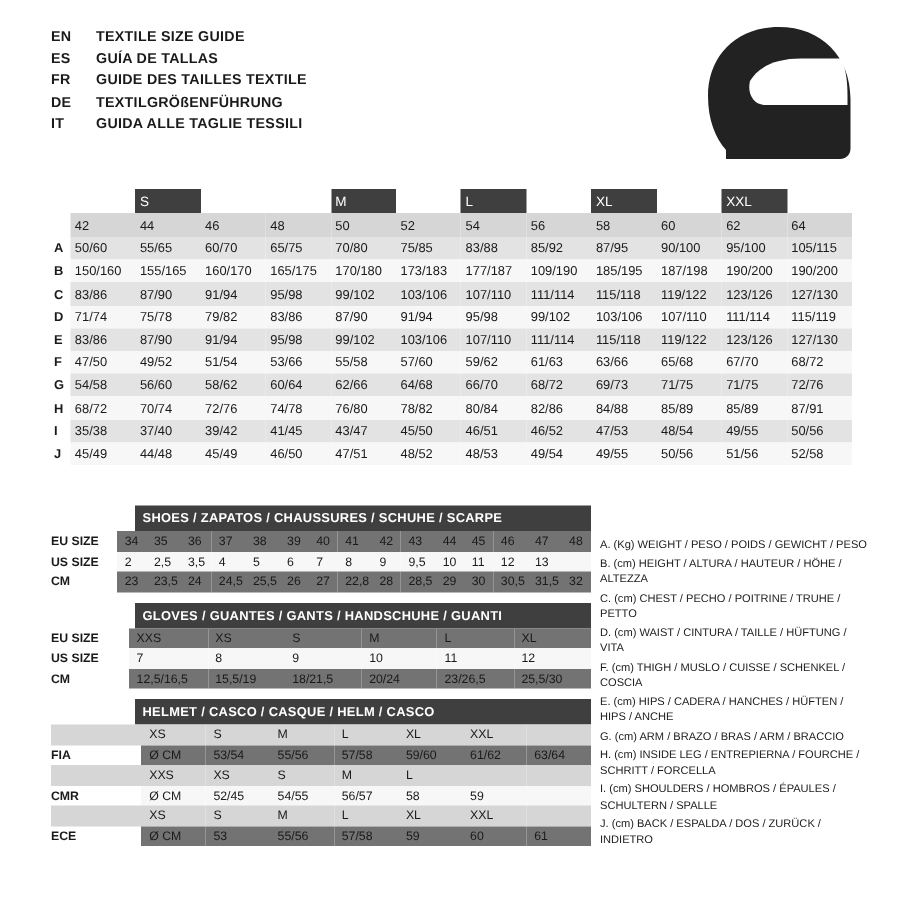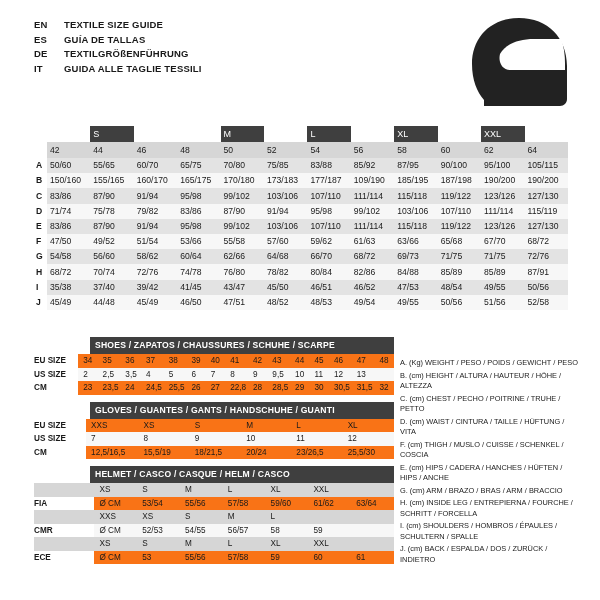--- a/index.html
+++ b/index.html
@@ -129,21 +129,21 @@
     height: 13.5px;
     vertical-align: middle;
     white-space: nowrap;
   }
   .lbl {
     width: 56px;
     font-weight: bold;
     font-size: 8.2px;
     padding-left: 2px;
   }
-  .valrow-grey td.v { background: #f97316; margin-top: 10px; }
+  .valrow-grey td.v { background: #737373; margin-top: 10px; }
   .valrow-white td.v { background: #f7f7f7; }
   td.v { padding-left: 5px; }
   .spacer { height: 7px; }
 
   
   .shoe-col { width: 19.5px; }
   .glove-col { width: 50px; }
 
   
   .helm-hdr td { background: #d6d6d6; font-size: 8.2px; text-align: left; padding-left: 5px; }
@@ -168,20 +168,24 @@
 <div class="page">
 
   <div class="header">
     <div class="header-row">
       <span class="header-lang">EN</span>
       <span class="header-text">TEXTILE SIZE GUIDE</span>
     </div>
     <div class="header-row">
       <span class="header-lang">ES</span>
       <span class="header-text">GUÍA DE TALLAS</span>
+    </div>
+    <div class="header-row">
+      <span class="header-lang">FR</span>
+      <span class="header-text">GUIDE DES TAILLES TEXTILE</span>
     </div>
     <div class="header-row">
       <span class="header-lang">DE</span>
       <span class="header-text">TEXTILGRÖßENFÜHRUNG</span>
     </div>
     <div class="header-row">
       <span class="header-lang">IT</span>
       <span class="header-text">GUIDA ALLE TAGLIE TESSILI</span>
     </div>
   </div>
@@ -505,21 +509,21 @@
         <td class="helm-col">XS</td>
         <td class="helm-col">S</td>
         <td class="helm-col">M</td>
         <td class="helm-col">L</td>
         <td></td>
         <td></td>
       </tr>
       <tr class="valrow-white">
         <td class="lbl">CMR</td>
         <td class="v helm-col">Ø CM</td>
-        <td class="v helm-col">52/53</td>
+        <td class="v helm-col">52/45</td>
         <td class="v helm-col">54/55</td>
         <td class="v helm-col">56/57</td>
         <td class="v helm-col">58</td>
         <td class="v helm-col">59</td>
         <td class="v helm-col"></td>
       </tr>
       <tr class="helm-hdr">
         <td class="lbl"></td>
         <td class="helm-col">XS</td>
         <td class="helm-col">S</td>

